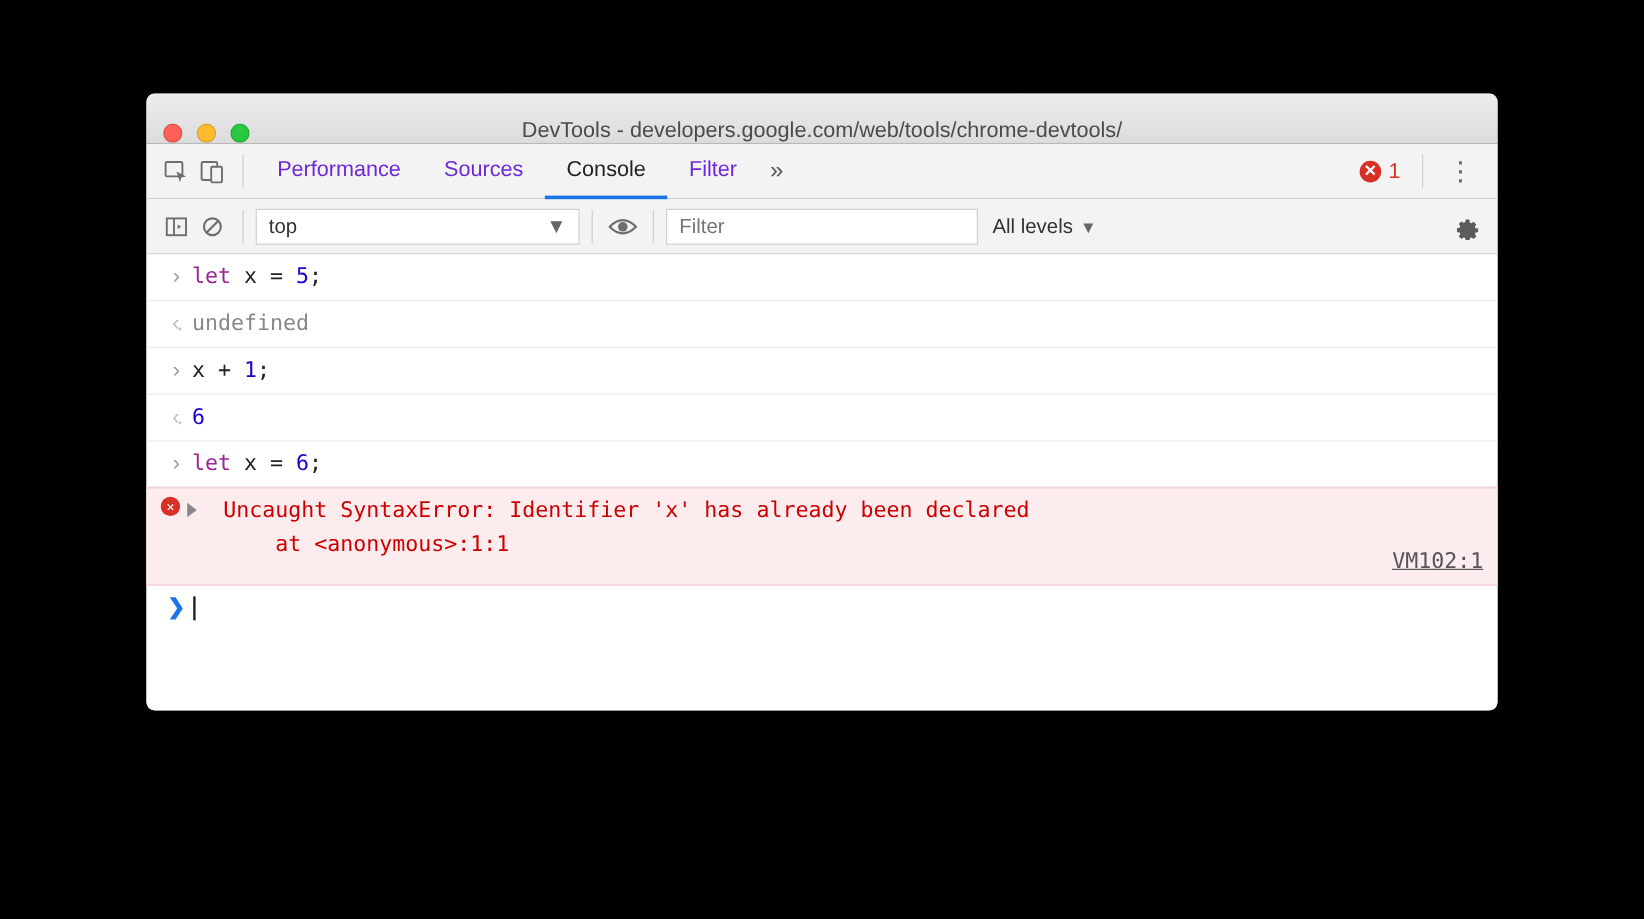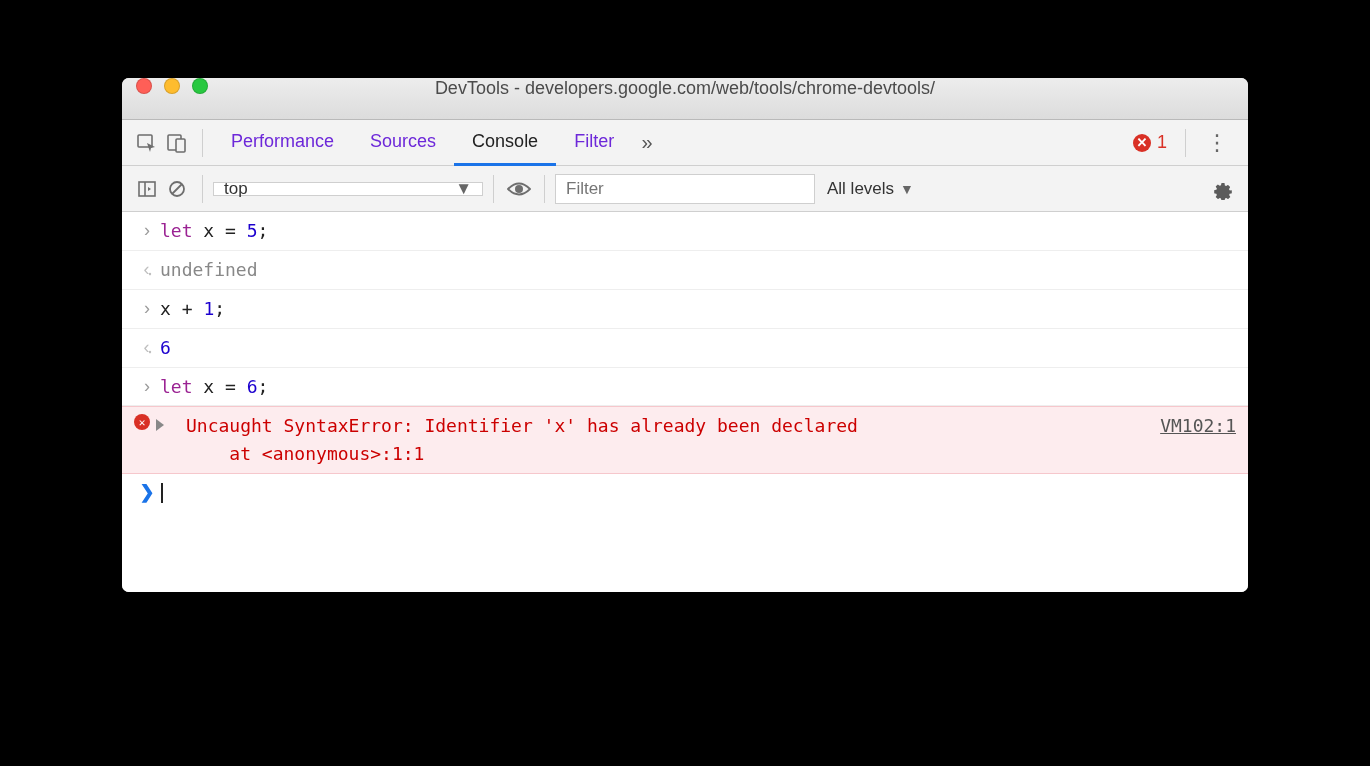--- a/index.html
+++ b/index.html
@@ -20,21 +20,21 @@
     box-shadow: 0 20px 60px rgba(0,0,0,0.5);
     overflow: hidden;
     position: relative;
   }
   
   .titlebar {
     height: 42px;
     background: linear-gradient(#ededed, #dcdcdc);
     border-bottom: 1px solid #b9b9b9;
     display: flex;
-    align-items: flex-start;
+    align-items: flex-end;
     padding: 0 14px;
     position: relative;
   }
   .traffic-lights { display: flex; gap: 12px; }
   .light { width: 16px; height: 16px; border-radius: 50%; border: 0.5px solid rgba(0,0,0,0.15); }
   .light.red { background: #ff5f57; }
   .light.yellow { background: #febc2e; }
   .light.green { background: #28c840; }
   .title-text {
     position: absolute;
@@ -90,21 +90,21 @@
   
   .console-toolbar {
     height: 46px;
     border-bottom: 1px solid #cfcfcf;
     display: flex; align-items: center;
     padding: 0 10px;
     background: #f3f3f3;
   }
   .context-select {
     display: flex; align-items: center;
-    height: 14px;
+    height: 30px;
     border: 1px solid #cfcfcf;
     background: #fff;
     padding: 0 10px;
     font-size: 17px;
     color: #333;
     width: 270px;
     justify-content: space-between;
     cursor: pointer;
   }
   .filter-input {
@@ -166,20 +166,21 @@
     justify-content: flex-start;
     padding-top: 2px;
   }
   .err-text { color: #cc0000; }
   .err-source {
     color: #555;
     text-decoration: underline;
     font-family: Menlo, Monaco, Consolas, monospace;
     padding-left: 14px;
     cursor: pointer;
+    margin-top: 42px;
   }
   .disclosure {
     width: 0; height: 0;
     border-top: 6px solid transparent;
     border-bottom: 6px solid transparent;
     border-left: 8px solid #888;
     margin-top: 5px;
   }
   .cursor {
     display: inline-block;

